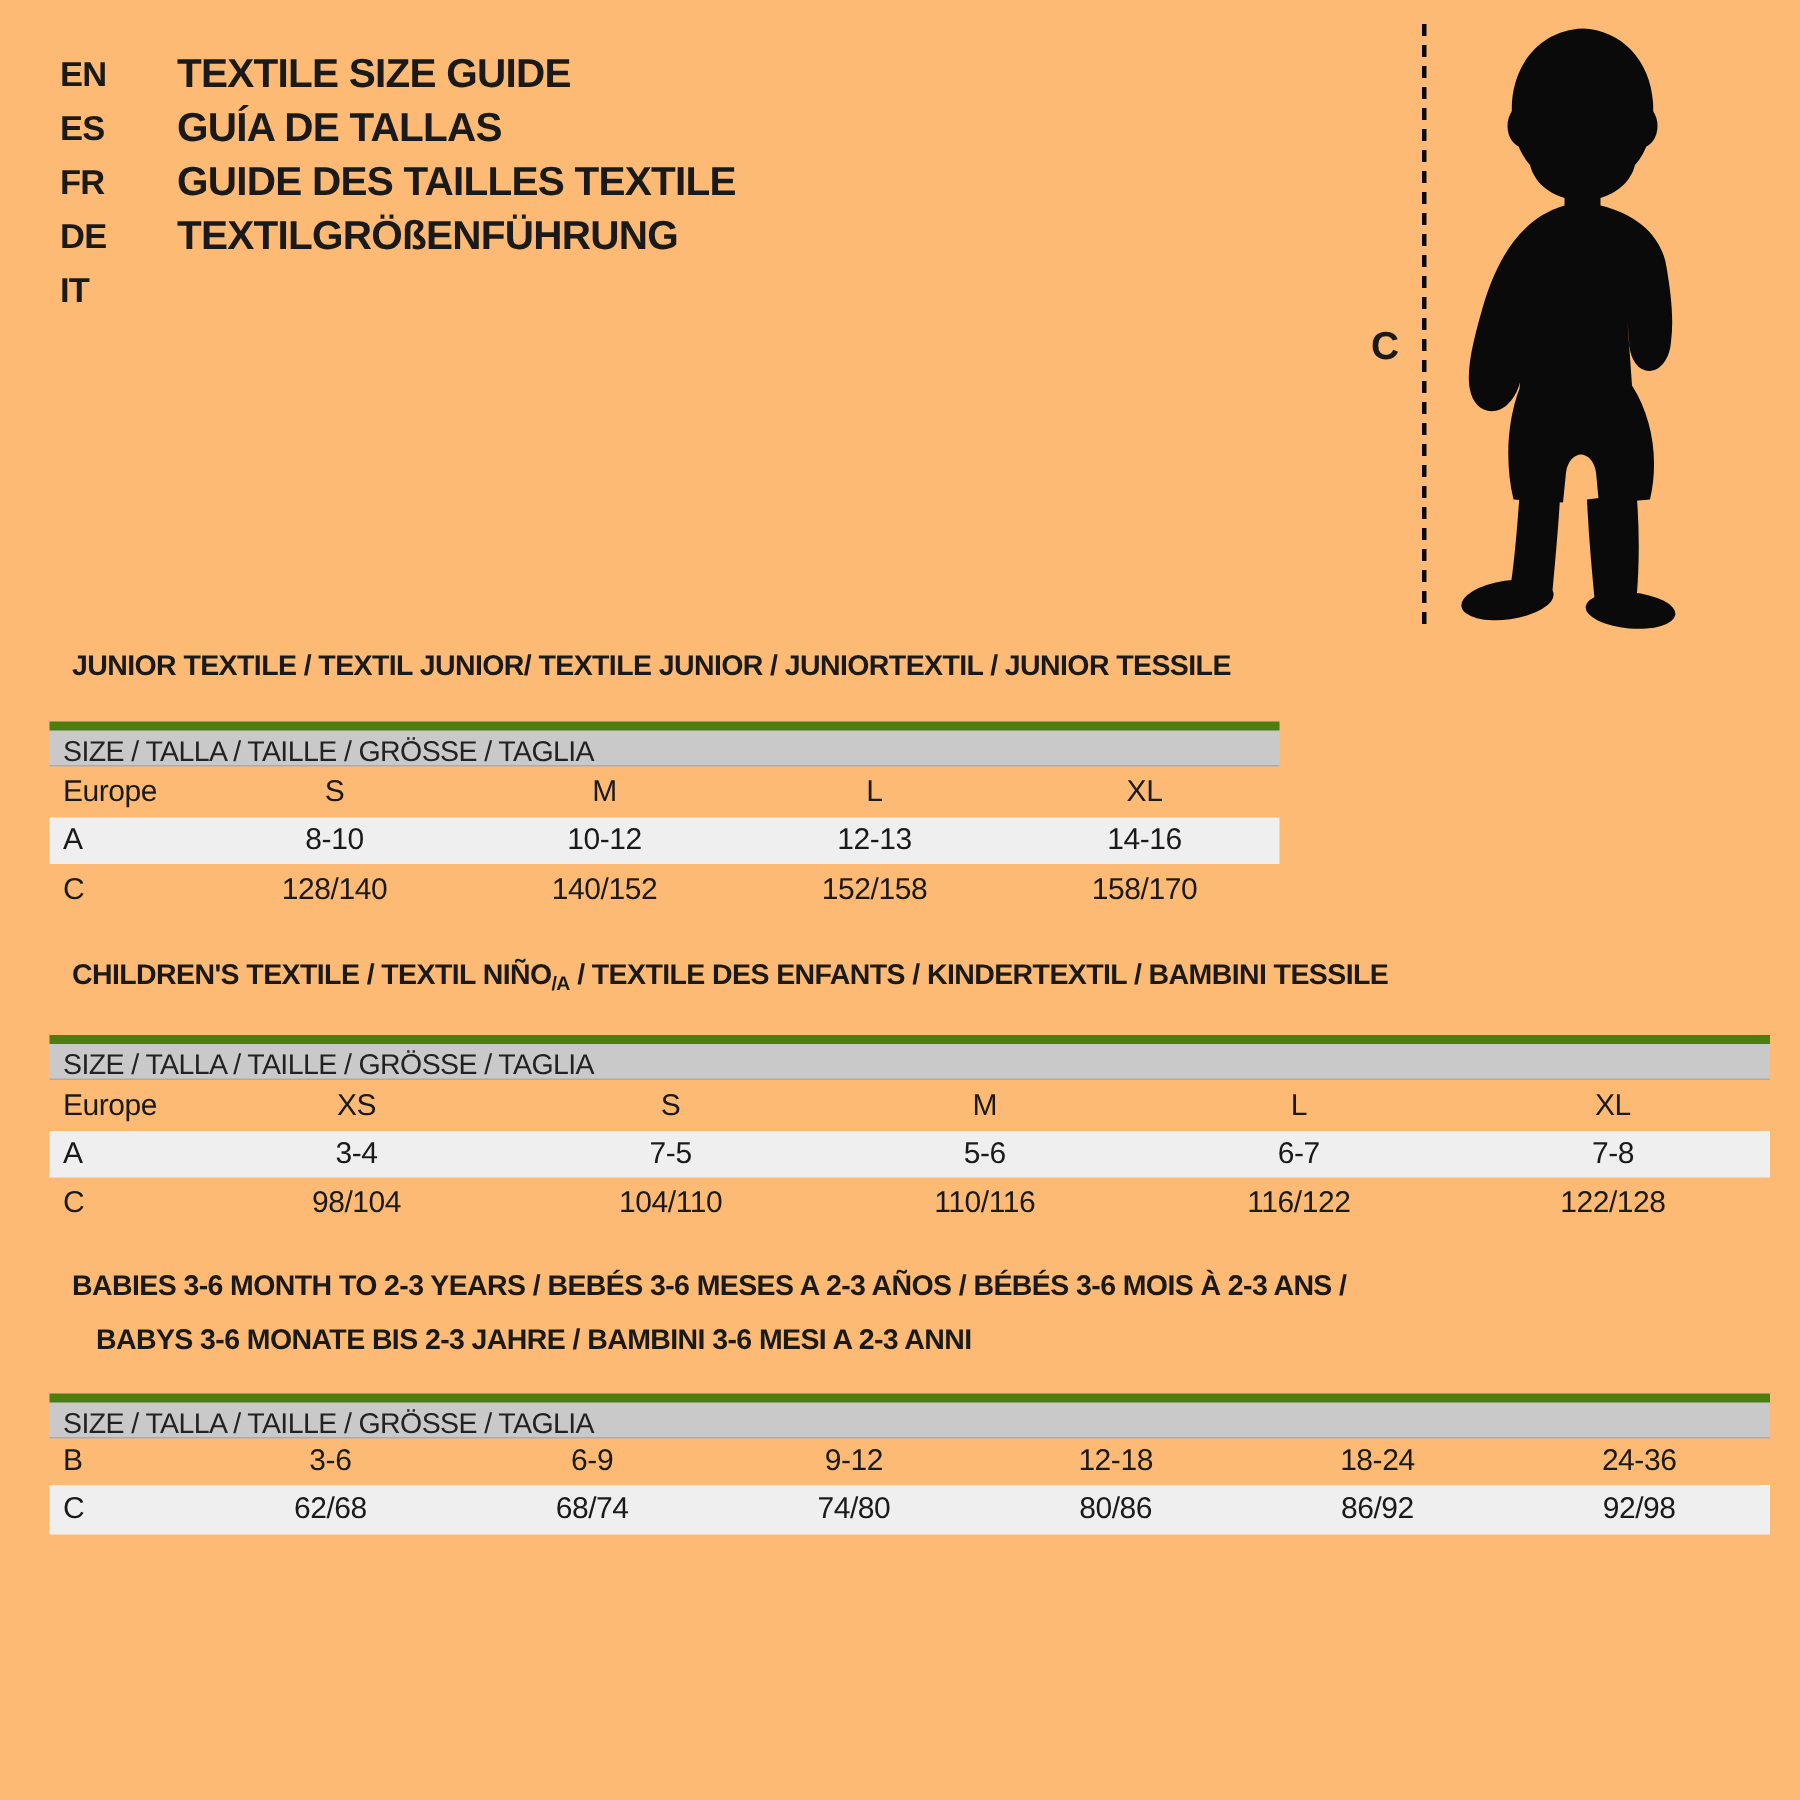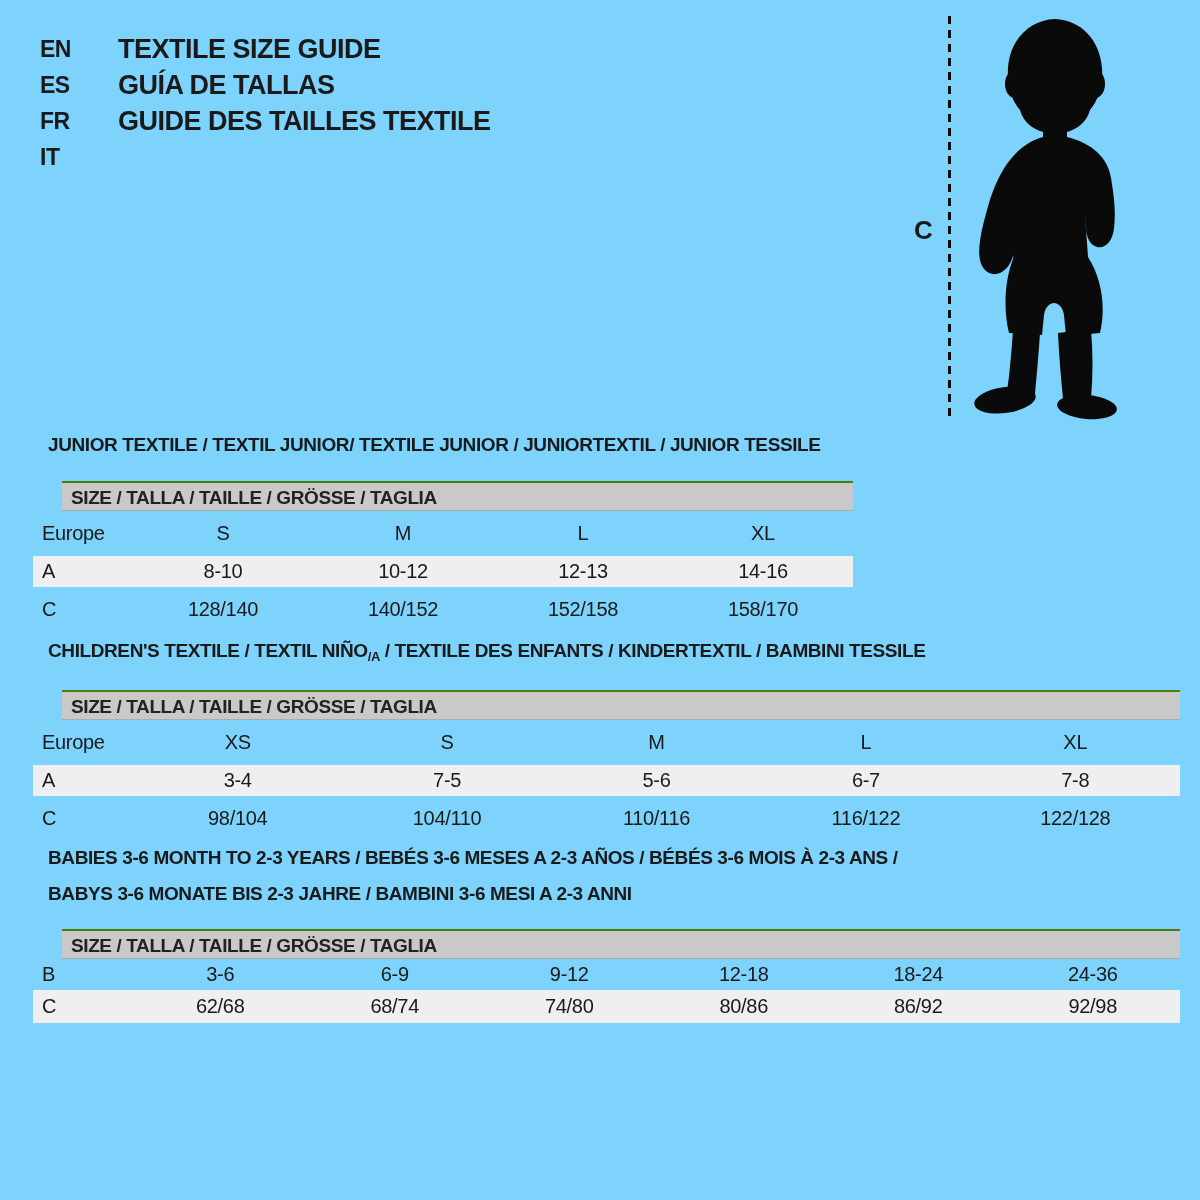--- a/index.html
+++ b/index.html
@@ -2,21 +2,21 @@
 <html><head>
 <meta charset="utf-8">
 <style>
   html,body{margin:0;padding:0;background:#ffffff;}
   body{
     width:1200px;height:1200px;
     font-family:"Liberation Sans", sans-serif;
     color:#1a1a1a;
     -webkit-font-smoothing:antialiased;
   }
-  .canvas{position:relative;width:1200px;height:1200px;background:#7dd3fc;overflow:hidden;}
+  .canvas{position:relative;width:1200px;height:1200px;background:#fdba74;overflow:hidden;}
 
   
   .lang-list{position:absolute;left:40px;top:31px;}
   .lang-row{display:flex;height:36px;align-items:center;}
   .lang-code{width:78px;font-weight:bold;font-size:23px;letter-spacing:-0.5px;}
   .lang-label{font-weight:bold;font-size:27px;letter-spacing:-0.5px;white-space:nowrap;}
 
   
   .measure-line{
     position:absolute;left:948px;top:16px;width:3px;height:400px;
@@ -36,30 +36,29 @@
   .title-sub{font-size:13px;vertical-align:-4px;}
 
   
   .size-table{position:absolute;left:33px;}
   .junior-table{top:481px;width:820px;}
   .children-table{top:690px;width:1147px;}
   .babies-table{top:929px;width:1147px;}
 
   .bar{
     background:#c9c9c9;height:30px;line-height:29px;padding-left:9px;
-    font-weight:bold;font-size:19px;letter-spacing:-0.4px;color:#222;
-    border-top:2px solid #4d7c0f;border-bottom:1px solid #ababab;
+    font-weight:normal;font-size:19px;letter-spacing:-0.4px;color:#222;
+    border-top:6px solid #4d7c0f;border-bottom:1px solid #ababab;
     box-sizing:border-box;
-    margin-left:29px;
   }
   .t-row{display:grid;align-items:center;font-size:20px;letter-spacing:-0.3px;}
   .cols4{grid-template-columns:100px repeat(4,1fr);}
   .cols5{grid-template-columns:100px repeat(5,1fr);}
   .cols6{grid-template-columns:100px repeat(6,1fr);}
-  .h35{height:45px;}
+  .h35{height:34px;}
   .h31{height:31px;}
   .h33{height:33px;}
   .t-row .lbl{padding-left:9px;text-align:left;}
   .t-row .val{text-align:center;}
   .row-alt{background:#efefef;}
 
   
   .notes{position:absolute;left:40px;top:1068px;}
   .note-line{height:36px;line-height:36px;font-weight:bold;font-size:21px;letter-spacing:-0.4px;white-space:nowrap;}
 </style>
@@ -73,20 +72,24 @@
       <span class="lang-code">EN</span>
       <span class="lang-label">TEXTILE SIZE GUIDE</span>
     </div>
     <div class="lang-row">
       <span class="lang-code">ES</span>
       <span class="lang-label">GUÍA DE TALLAS</span>
     </div>
     <div class="lang-row">
       <span class="lang-code">FR</span>
       <span class="lang-label">GUIDE DES TAILLES TEXTILE</span>
+    </div>
+    <div class="lang-row">
+      <span class="lang-code">DE</span>
+      <span class="lang-label">TEXTILGRÖßENFÜHRUNG</span>
     </div>
     <div class="lang-row">
       <span class="lang-code">IT</span>
     </div>
   </div>
 
   <div class="measure-line"></div>
   <div class="measure-label">C</div>
   <svg class="silhouette" width="172" height="404" viewBox="0 0 172 404" xmlns="http://www.w3.org/2000/svg">
     <g fill="#0a0a0a">
@@ -182,21 +185,21 @@
       <div class="lbl">C</div>
       <div class="val">98/104</div>
       <div class="val">104/110</div>
       <div class="val">110/116</div>
       <div class="val">116/122</div>
       <div class="val">122/128</div>
     </div>
   </div>
 
   <div class="section-title" style="top:847px;">BABIES 3-6 MONTH TO 2-3 YEARS / BEBÉS 3-6 MESES A 2-3 AÑOS / BÉBÉS 3-6 MOIS À 2-3 ANS /</div>
-  <div class="section-title" style="top:883px;">BABYS 3-6 MONATE BIS 2-3 JAHRE / BAMBINI 3-6 MESI A 2-3 ANNI</div>
+  <div class="section-title" style="top:883px;margin-left:16px;">BABYS 3-6 MONATE BIS 2-3 JAHRE / BAMBINI 3-6 MESI A 2-3 ANNI</div>
   <div class="size-table babies-table">
     <div class="bar">SIZE / TALLA / TAILLE / GRÖSSE / TAGLIA</div>
     <div class="t-row cols6 h31">
       <div class="lbl">B</div>
       <div class="val">3-6</div>
       <div class="val">6-9</div>
       <div class="val">9-12</div>
       <div class="val">12-18</div>
       <div class="val">18-24</div>
       <div class="val">24-36</div>

